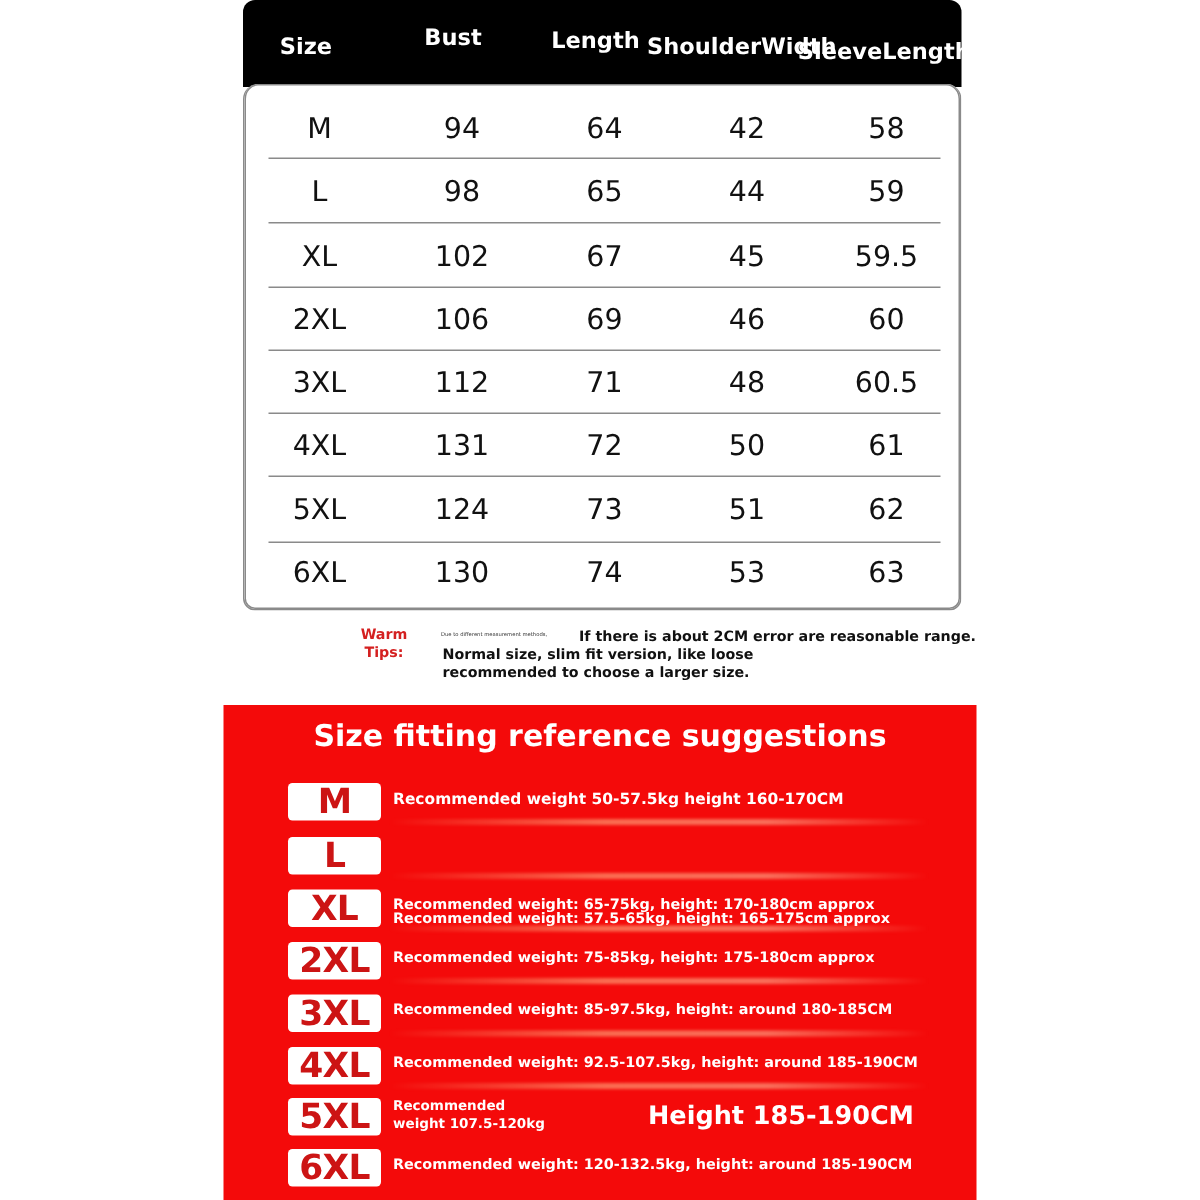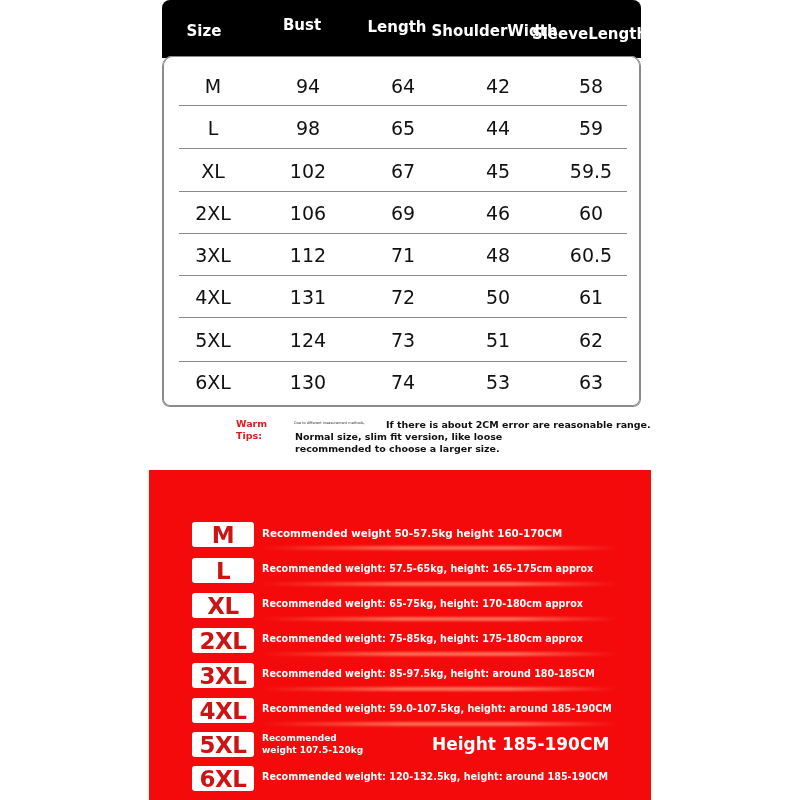--- a/index.html
+++ b/index.html
@@ -4,21 +4,21 @@
 <style>
   html,body{margin:0;padding:0;background:#ffffff;}
   body{width:800px;height:800px;position:relative;overflow:hidden;font-family:"DejaVu Sans","Liberation Sans",sans-serif;color:#111;}
   .table-wrap{position:absolute;left:162px;top:0;width:479px;height:408px;}
   .thead{position:absolute;left:0;top:0;width:479px;height:58px;background:#000;border-radius:0 0 0 0;}
   .tbody{position:absolute;left:0;top:56px;width:477px;height:350px;background:#fff;border:1px solid #8a8a8a;border-top:none;border-radius:10px 10px 8px 8px;box-shadow:0 0 0 1px #8a8a8a inset;}
   .hcell{position:absolute;top:0;height:58px;display:flex;align-items:center;justify-content:center;color:#fff;font-weight:bold;font-size:15px;line-height:17px;text-align:center;}
   .row{position:absolute;left:0;width:479px;height:42px;}
   .cell{position:absolute;top:0;height:42px;display:flex;align-items:center;justify-content:center;font-size:19px;color:#111;}
   .sep{position:absolute;left:16px;width:448px;height:1px;background:#8a8a8a;}
-  .tips{position:absolute;left:236px;top:418px;width:420px;height:44px;}
+  .tips{position:absolute;left:236px;top:418px;width:420px;height:44px;text-align:center;}
   .tips-label{position:absolute;left:0;top:0;color:#d42020;font-weight:bold;font-size:9.5px;line-height:12px;width:40px;}
   .tips-tiny{position:absolute;left:58px;top:3px;font-size:3.5px;color:#333;white-space:nowrap;}
   .tips-line{position:absolute;font-weight:bold;font-size:9.5px;color:#111;white-space:nowrap;}
   .red{position:absolute;left:149px;top:470px;width:502px;height:330px;background:#f40a0a;}
   .red-title{position:absolute;left:0;top:8px;width:502px;text-align:center;color:#fff;font-weight:bold;font-size:20px;}
   .sug{position:absolute;left:0;width:502px;height:28px;}
   .badge{position:absolute;left:43px;top:0;width:62px;height:25px;background:#fff;border-radius:3px;display:flex;align-items:center;justify-content:center;color:#cc1414;font-weight:bold;font-size:23px;letter-spacing:-0.5px;}
   .sug-text{position:absolute;left:113px;top:5px;color:#fff;font-weight:bold;font-size:10.3px;white-space:nowrap;}
   .glow{position:absolute;left:110px;top:24px;width:360px;height:4px;background:linear-gradient(90deg,rgba(255,200,150,0) 0%,rgba(255,190,140,0.55) 40%,rgba(255,210,170,0.5) 70%,rgba(255,200,150,0) 100%);filter:blur(1px);}
   .sug-small{position:absolute;left:113px;top:0px;color:#fff;font-weight:bold;font-size:9px;line-height:12px;}
@@ -120,30 +120,31 @@
     <div>Warm</div>
     <div>Tips:</div>
   </div>
   <div class="tips-tiny">Due to different measurement methods,</div>
   <div class="tips-line" style="left:150px;top:1px;">If there is about 2CM error are reasonable range.</div>
   <div class="tips-line" style="left:59px;top:13px;">Normal size, slim fit version, like loose</div>
   <div class="tips-line" style="left:59px;top:25px;">recommended to choose a larger size.</div>
 </div>
 
 <div class="red">
+  <div class="red-title">Size fitting reference suggestions</div>
 
   <div class="sug" style="top:52px;">
     <div class="badge">M</div>
     <div class="sug-text">Recommended weight 50-57.5kg height 160-170CM</div>
     <div class="glow"></div>
   </div>
 
   <div class="sug" style="top:88px;">
     <div class="badge">L</div>
-    <div class="sug-text" style="font-size:9.6px;">Recommended weight: 57.5-65kg, height: 165-175cm approx</div>
+    <div class="sug-text" style="font-size:9.6px;margin-top:44px;">Recommended weight: 57.5-65kg, height: 165-175cm approx</div>
     <div class="glow"></div>
   </div>
 
   <div class="sug" style="top:123px;">
     <div class="badge">XL</div>
     <div class="sug-text" style="font-size:9.6px;">Recommended weight: 65-75kg, height: 170-180cm approx</div>
     <div class="glow"></div>
   </div>
 
   <div class="sug" style="top:158px;">
@@ -153,21 +154,21 @@
   </div>
 
   <div class="sug" style="top:193px;">
     <div class="badge">3XL</div>
     <div class="sug-text" style="font-size:9.6px;">Recommended weight: 85-97.5kg, height: around 180-185CM</div>
     <div class="glow"></div>
   </div>
 
   <div class="sug" style="top:228px;">
     <div class="badge">4XL</div>
-    <div class="sug-text" style="font-size:9.6px;">Recommended weight: 59.0-107.5kg, height: around 185-190CM</div>
+    <div class="sug-text" style="font-size:9.6px;">Recommended weight: 92.5-107.5kg, height: around 185-190CM</div>
     <div class="glow"></div>
   </div>
 
   <div class="sug" style="top:262px;">
     <div class="badge">5XL</div>
     <div class="sug-small">
       <div>Recommended</div>
       <div>weight 107.5-120kg</div>
     </div>
     <div class="sug-big">Height 185-190CM</div>

